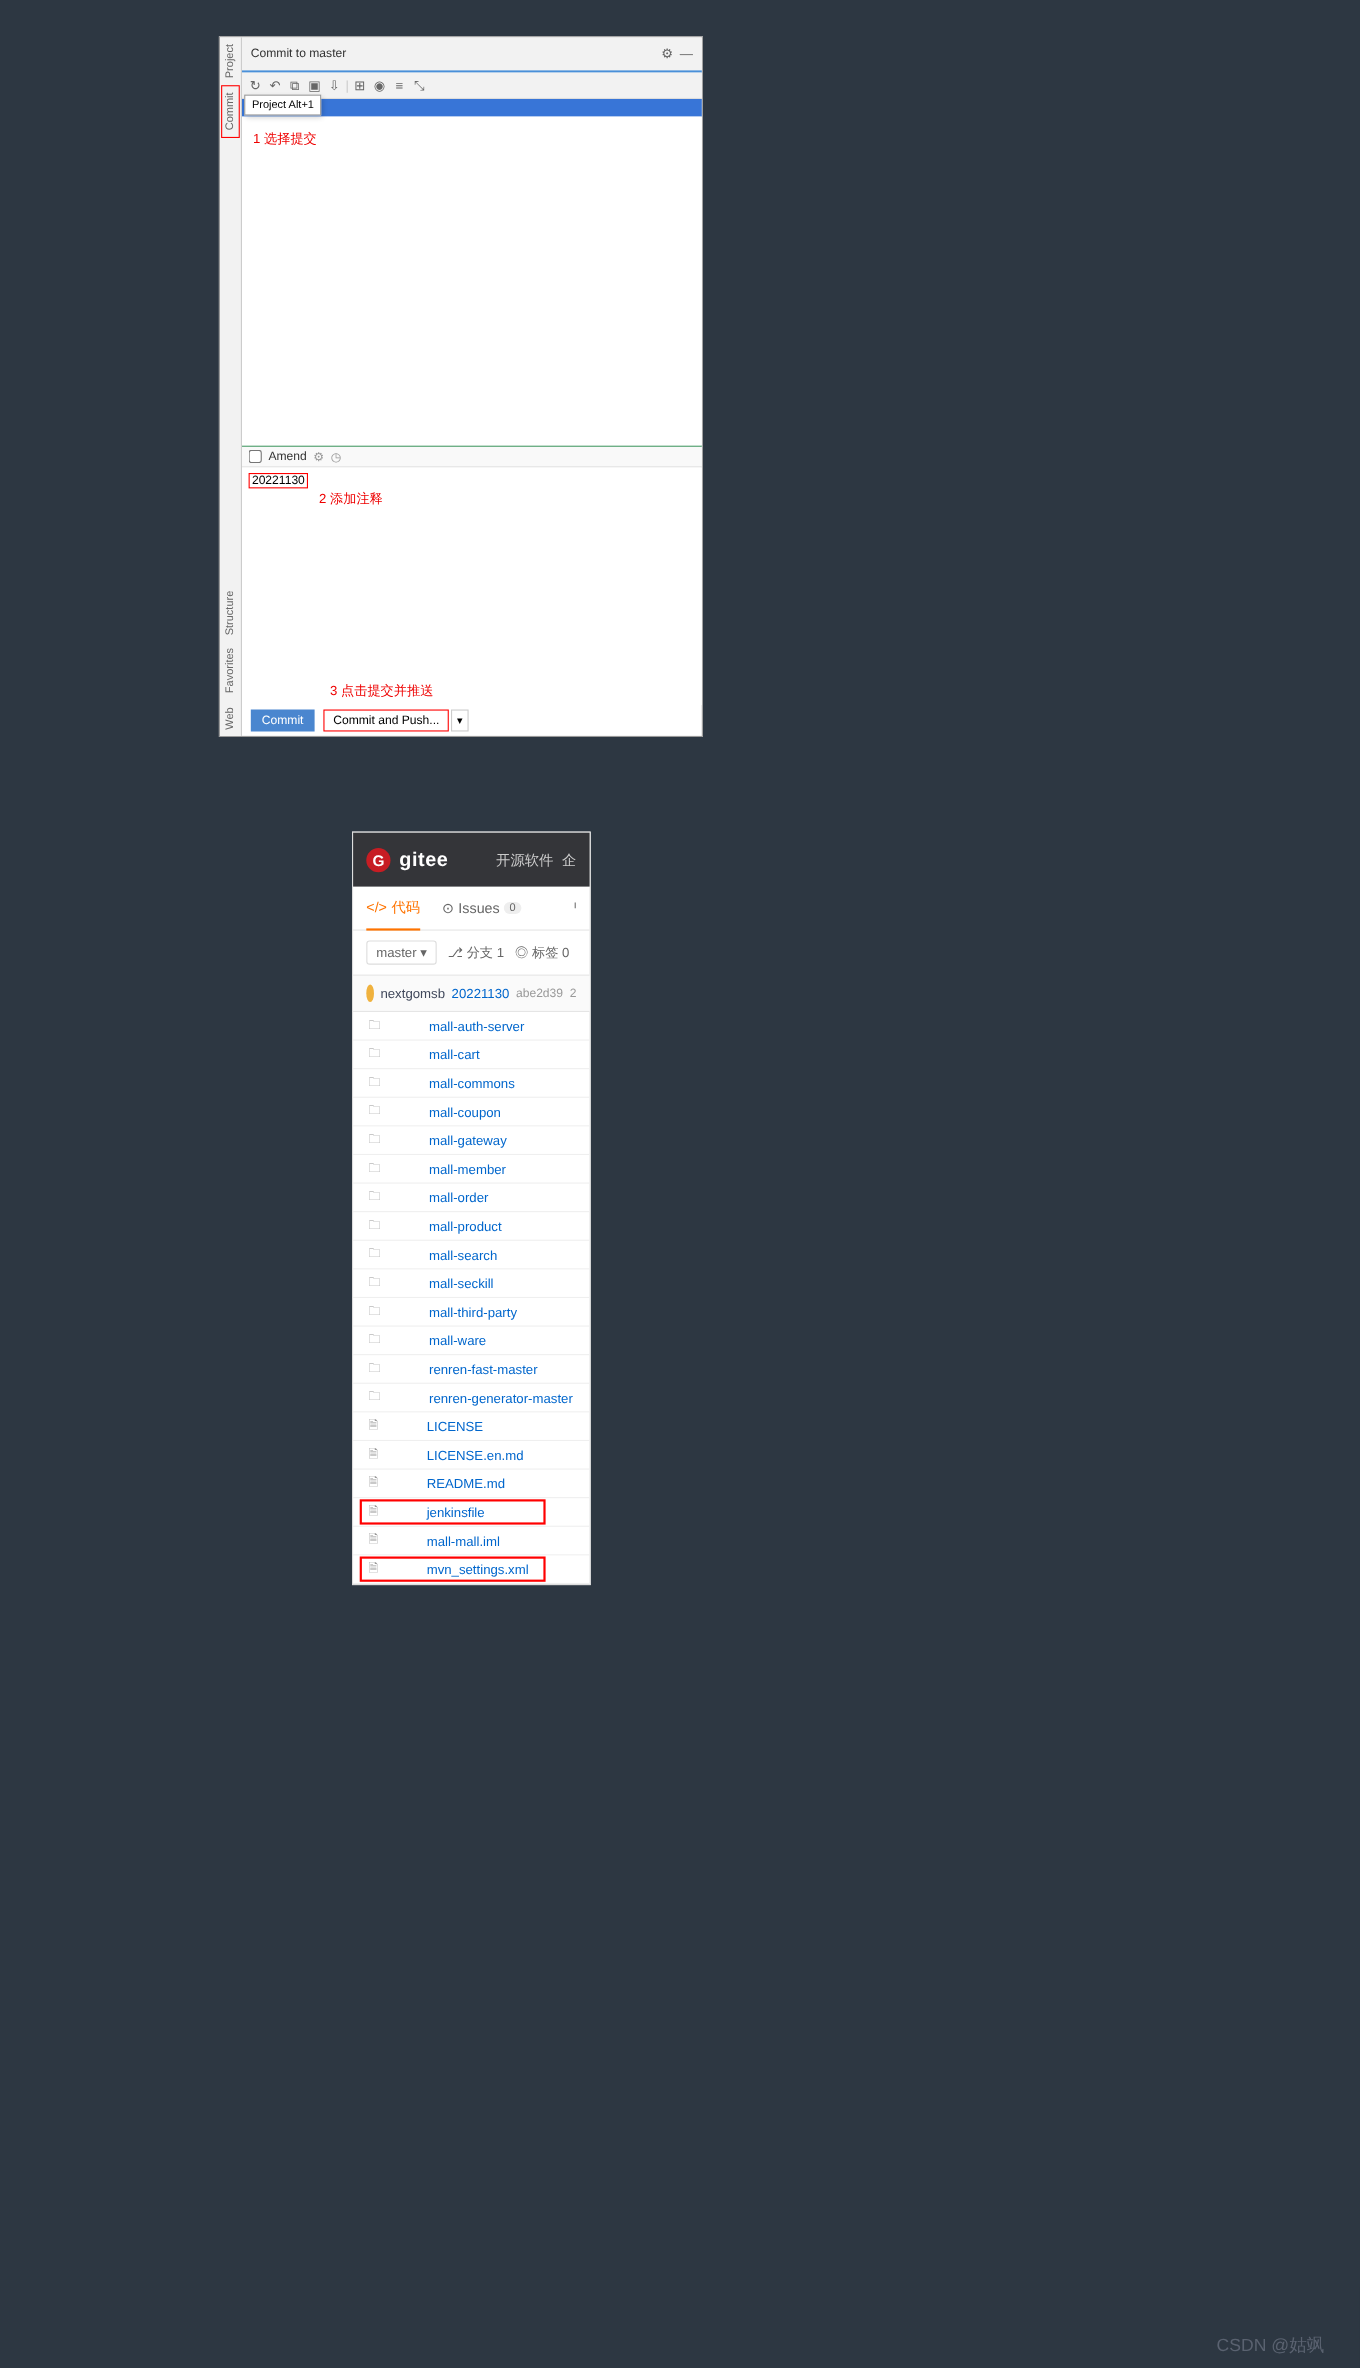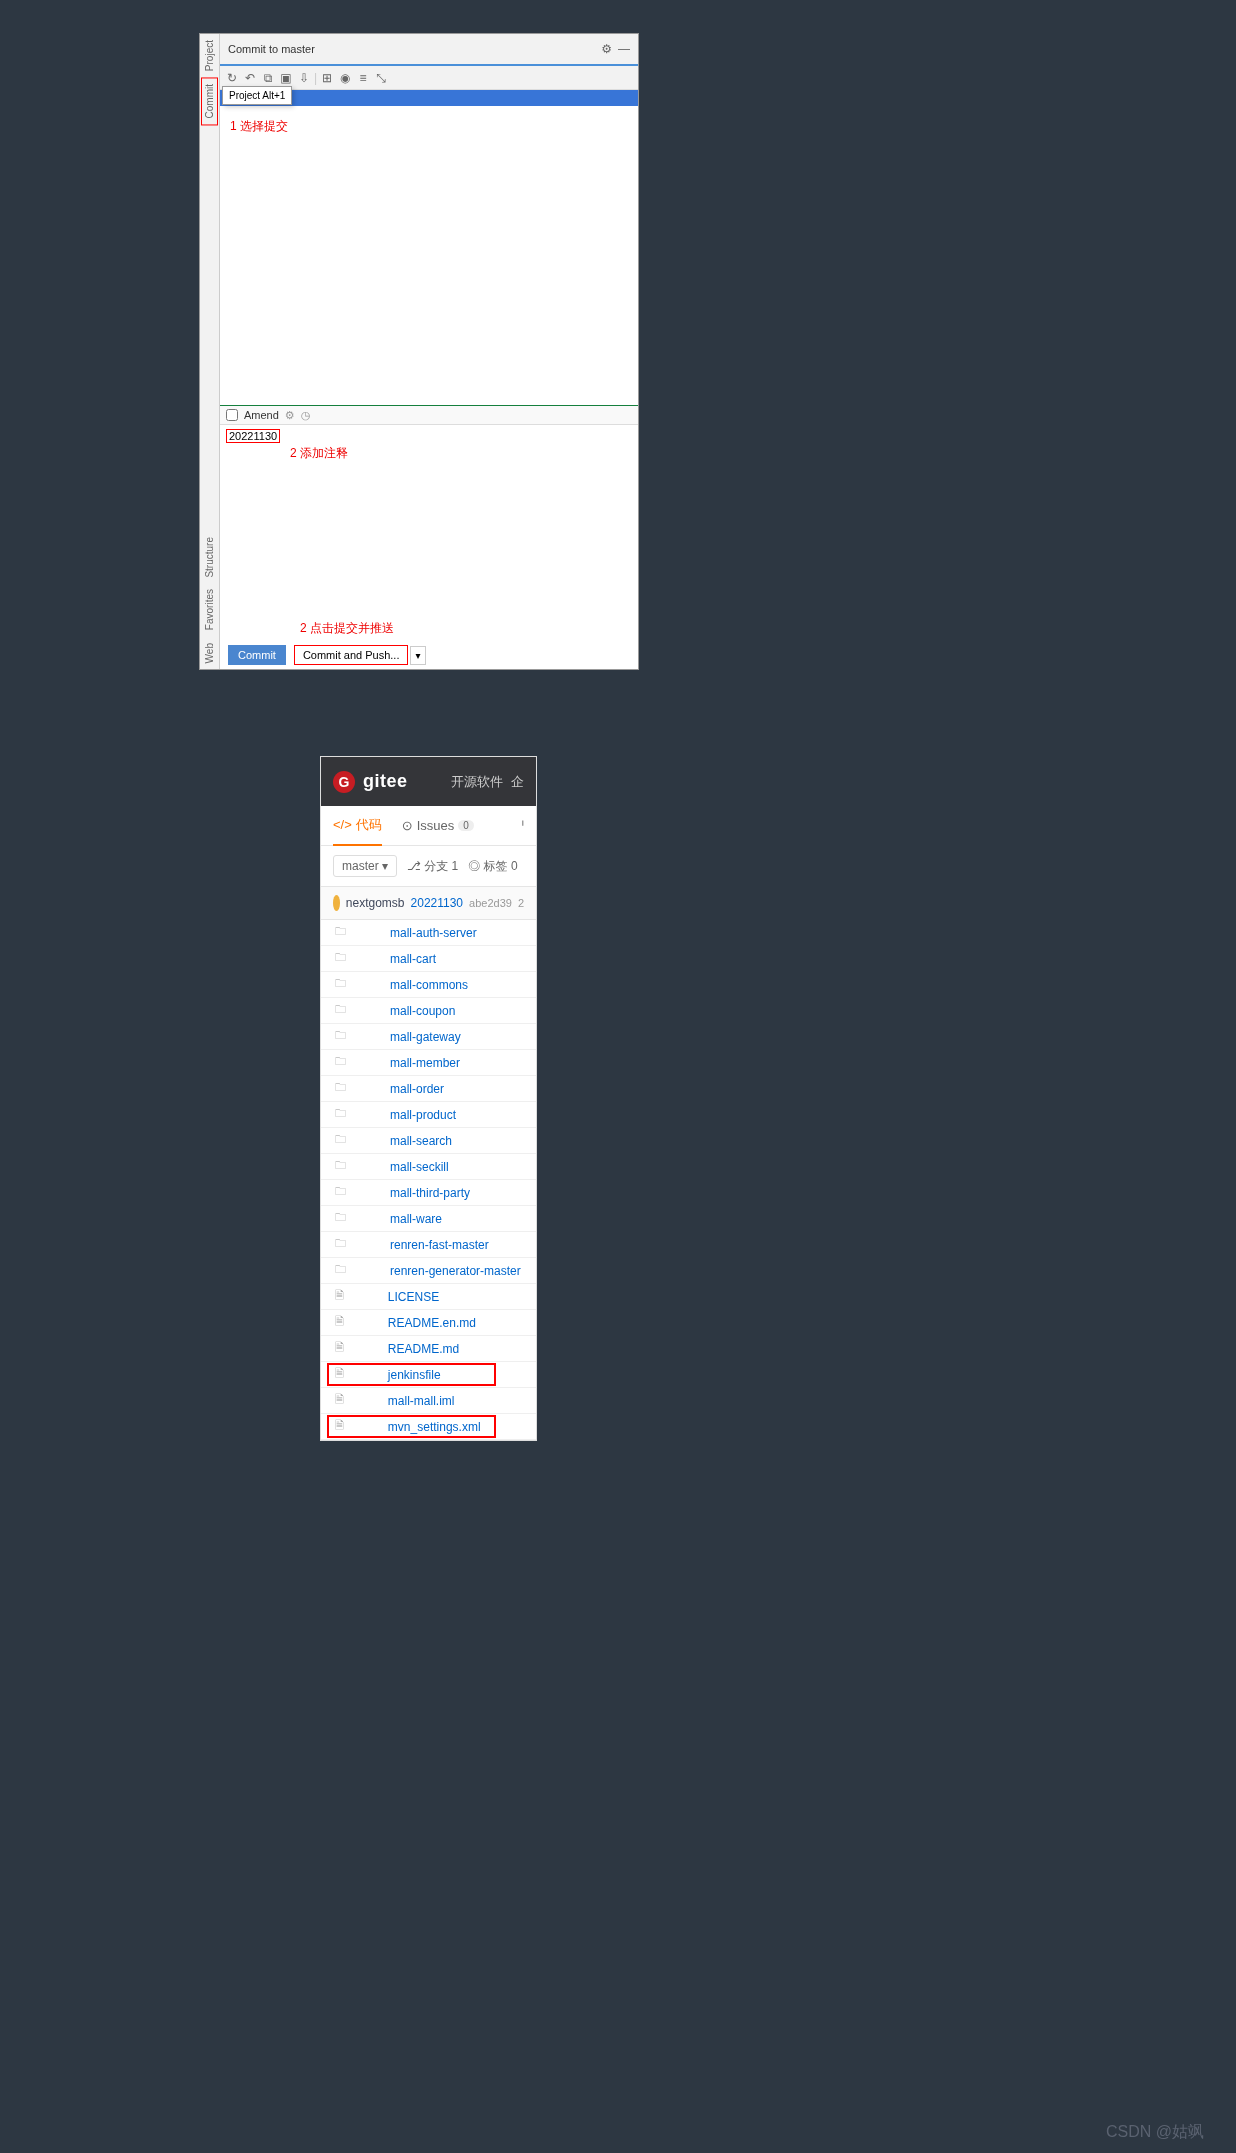--- a/index.html
+++ b/index.html
@@ -100,21 +100,21 @@
     </div>
     <div class="amend-row">
       <input type="checkbox" style="">
       <span class="amend-label">Amend</span>
       <span class="gear-sm">⚙</span>
       <span class="clock-sm">◷</span>
     </div>
     <div class="msg-area">
       <span class="msg-text">20221130</span>
       <span class="annotation" style="top:20px;left:70px">2 添加注释</span>
-      <span class="annotation" style="bottom:4px;left:80px">2 点击提交并推送</span>
+      <span class="annotation" style="bottom:4px;left:80px">3 点击提交并推送</span>
     </div>
     <div class="buttons-row">
       <button class="btn-commit">Commit</button>
       <button class="btn-push">Commit and Push...</button>
       <span class="btn-split">▾</span>
     </div>
   </div>
 </div>
 
 <div class="gitee-panel">
@@ -204,21 +204,21 @@
       <div class="file-row folder">
         <span class="file-icon">🗀</span>
         <span class="file-name">renren-generator-master</span>
       </div>
       <div class="file-row file">
         <span class="file-icon">🗎</span>
         <span class="file-name">LICENSE</span>
       </div>
       <div class="file-row file">
         <span class="file-icon">🗎</span>
-        <span class="file-name">README.en.md</span>
+        <span class="file-name">LICENSE.en.md</span>
       </div>
       <div class="file-row file">
         <span class="file-icon">🗎</span>
         <span class="file-name">README.md</span>
       </div>
       <div class="file-row file highlighted">
         <span class="file-icon">🗎</span>
         <span class="file-name">jenkinsfile</span>
       </div>
       <div class="file-row file">

